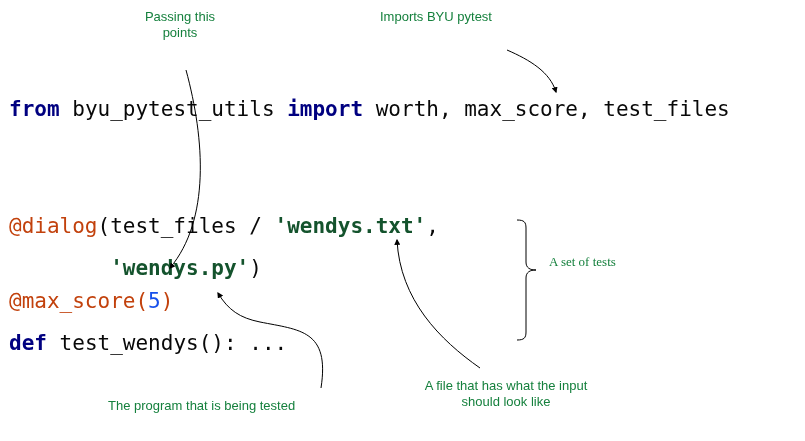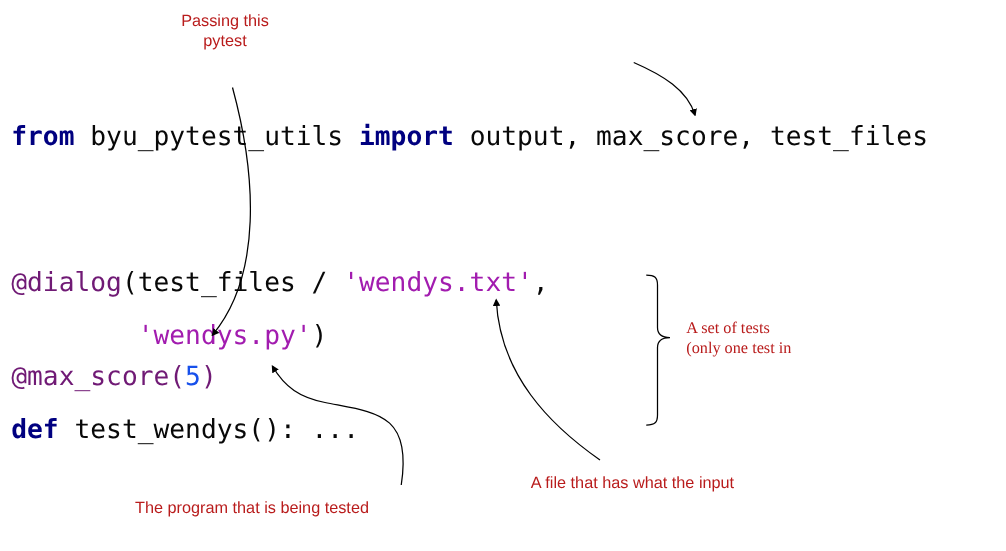--- a/index.html
+++ b/index.html
@@ -1,55 +1,56 @@
 <!DOCTYPE html>
 <html><head>
 <meta charset="utf-8">
 <style>
   html, body { margin:0; padding:0; background:#ffffff; }
   body { width:805px; height:441px; position:relative; overflow:hidden; }
   .code { position:absolute; font-family:"DejaVu Sans Mono", monospace; font-size:21px; color:#080808; white-space:pre; line-height:1; }
   .kw { color:#0033b3; font-weight:bold; color:#000080; }
-  .dec { color:#701a75; }
-  .str { color:#a21caf; font-weight:normal; }
+  .dec { color:#c2410c; }
+  .str { color:#14532d; font-weight:bold; }
   .num { color:#1750eb; }
-  .note { position:absolute; font-family:"Liberation Sans", sans-serif; font-size:13px; color:#b91c1c; line-height:16px; }
+  .note { position:absolute; font-family:"Liberation Sans", sans-serif; font-size:13px; color:#15803d; line-height:16px; }
   .center { text-align:center; }
   svg.arrows { position:absolute; left:0; top:0; }
 </style>
 </head>
 <body>
 
-<div class="code" style="left:9px; top:99px;"><span class="kw">from</span> <span>byu_pytest_utils</span> <span class="kw">import</span> <span>output, max_score, test_files</span></div>
+<div class="code" style="left:9px; top:99px;"><span class="kw">from</span> <span>byu_pytest_utils</span> <span class="kw">import</span> <span>worth, max_score, test_files</span></div>
 
 <div class="code" style="left:9px; top:216px;"><span class="dec">@dialog</span><span>(test_files / </span><span class="str">'wendys.txt'</span><span>,</span></div>
 
 <div class="code" style="left:9px; top:258px;"><span>        </span><span class="str">'wendys.py'</span><span>)</span></div>
 
 <div class="code" style="left:9px; top:291px;"><span class="dec">@max_score</span><span class="dec">(</span><span class="num">5</span><span class="dec">)</span></div>
 
 <div class="code" style="left:9px; top:333px;"><span class="kw">def</span> <span>test_wendys(): ...</span></div>
 
 <div class="note center" style="left:120px; top:9px; width:120px;">
   <div>Passing this</div>
-  <div>pytest</div>
+  <div>points</div>
 </div>
 
 <div class="note" style="left:380px; top:9px; width:160px;">
+  <div>Imports BYU pytest</div>
 </div>
 
 <div class="note" style="left:549px; top:254px; width:140px;font-family:Liberation Serif, serif;">
   <div>A set of tests</div>
-  <div>(only one test in</div>
 </div>
 
 <div class="note" style="left:108px; top:398px;text-align:right;">The program that is being tested</div>
 
 <div class="note" style="left:391px; top:378px; width:230px;text-align:center;">
   <div>A file that has what the input</div>
+  <div>should look like</div>
 </div>
 
 <svg class="arrows" width="805" height="441" viewBox="0 0 805 441">
   <defs>
     <marker id="ah" viewBox="0 0 10 10" refX="8" refY="5" markerWidth="6" markerHeight="6" orient="auto-start-reverse">
       <path d="M0,0 L10,5 L0,10 z" fill="#000"></path>
     </marker>
   </defs>
 
   <path d="M186,70 C205,140 210,220 170,268" fill="none" stroke="#000" stroke-width="1" marker-end="url(#ah)"></path>

